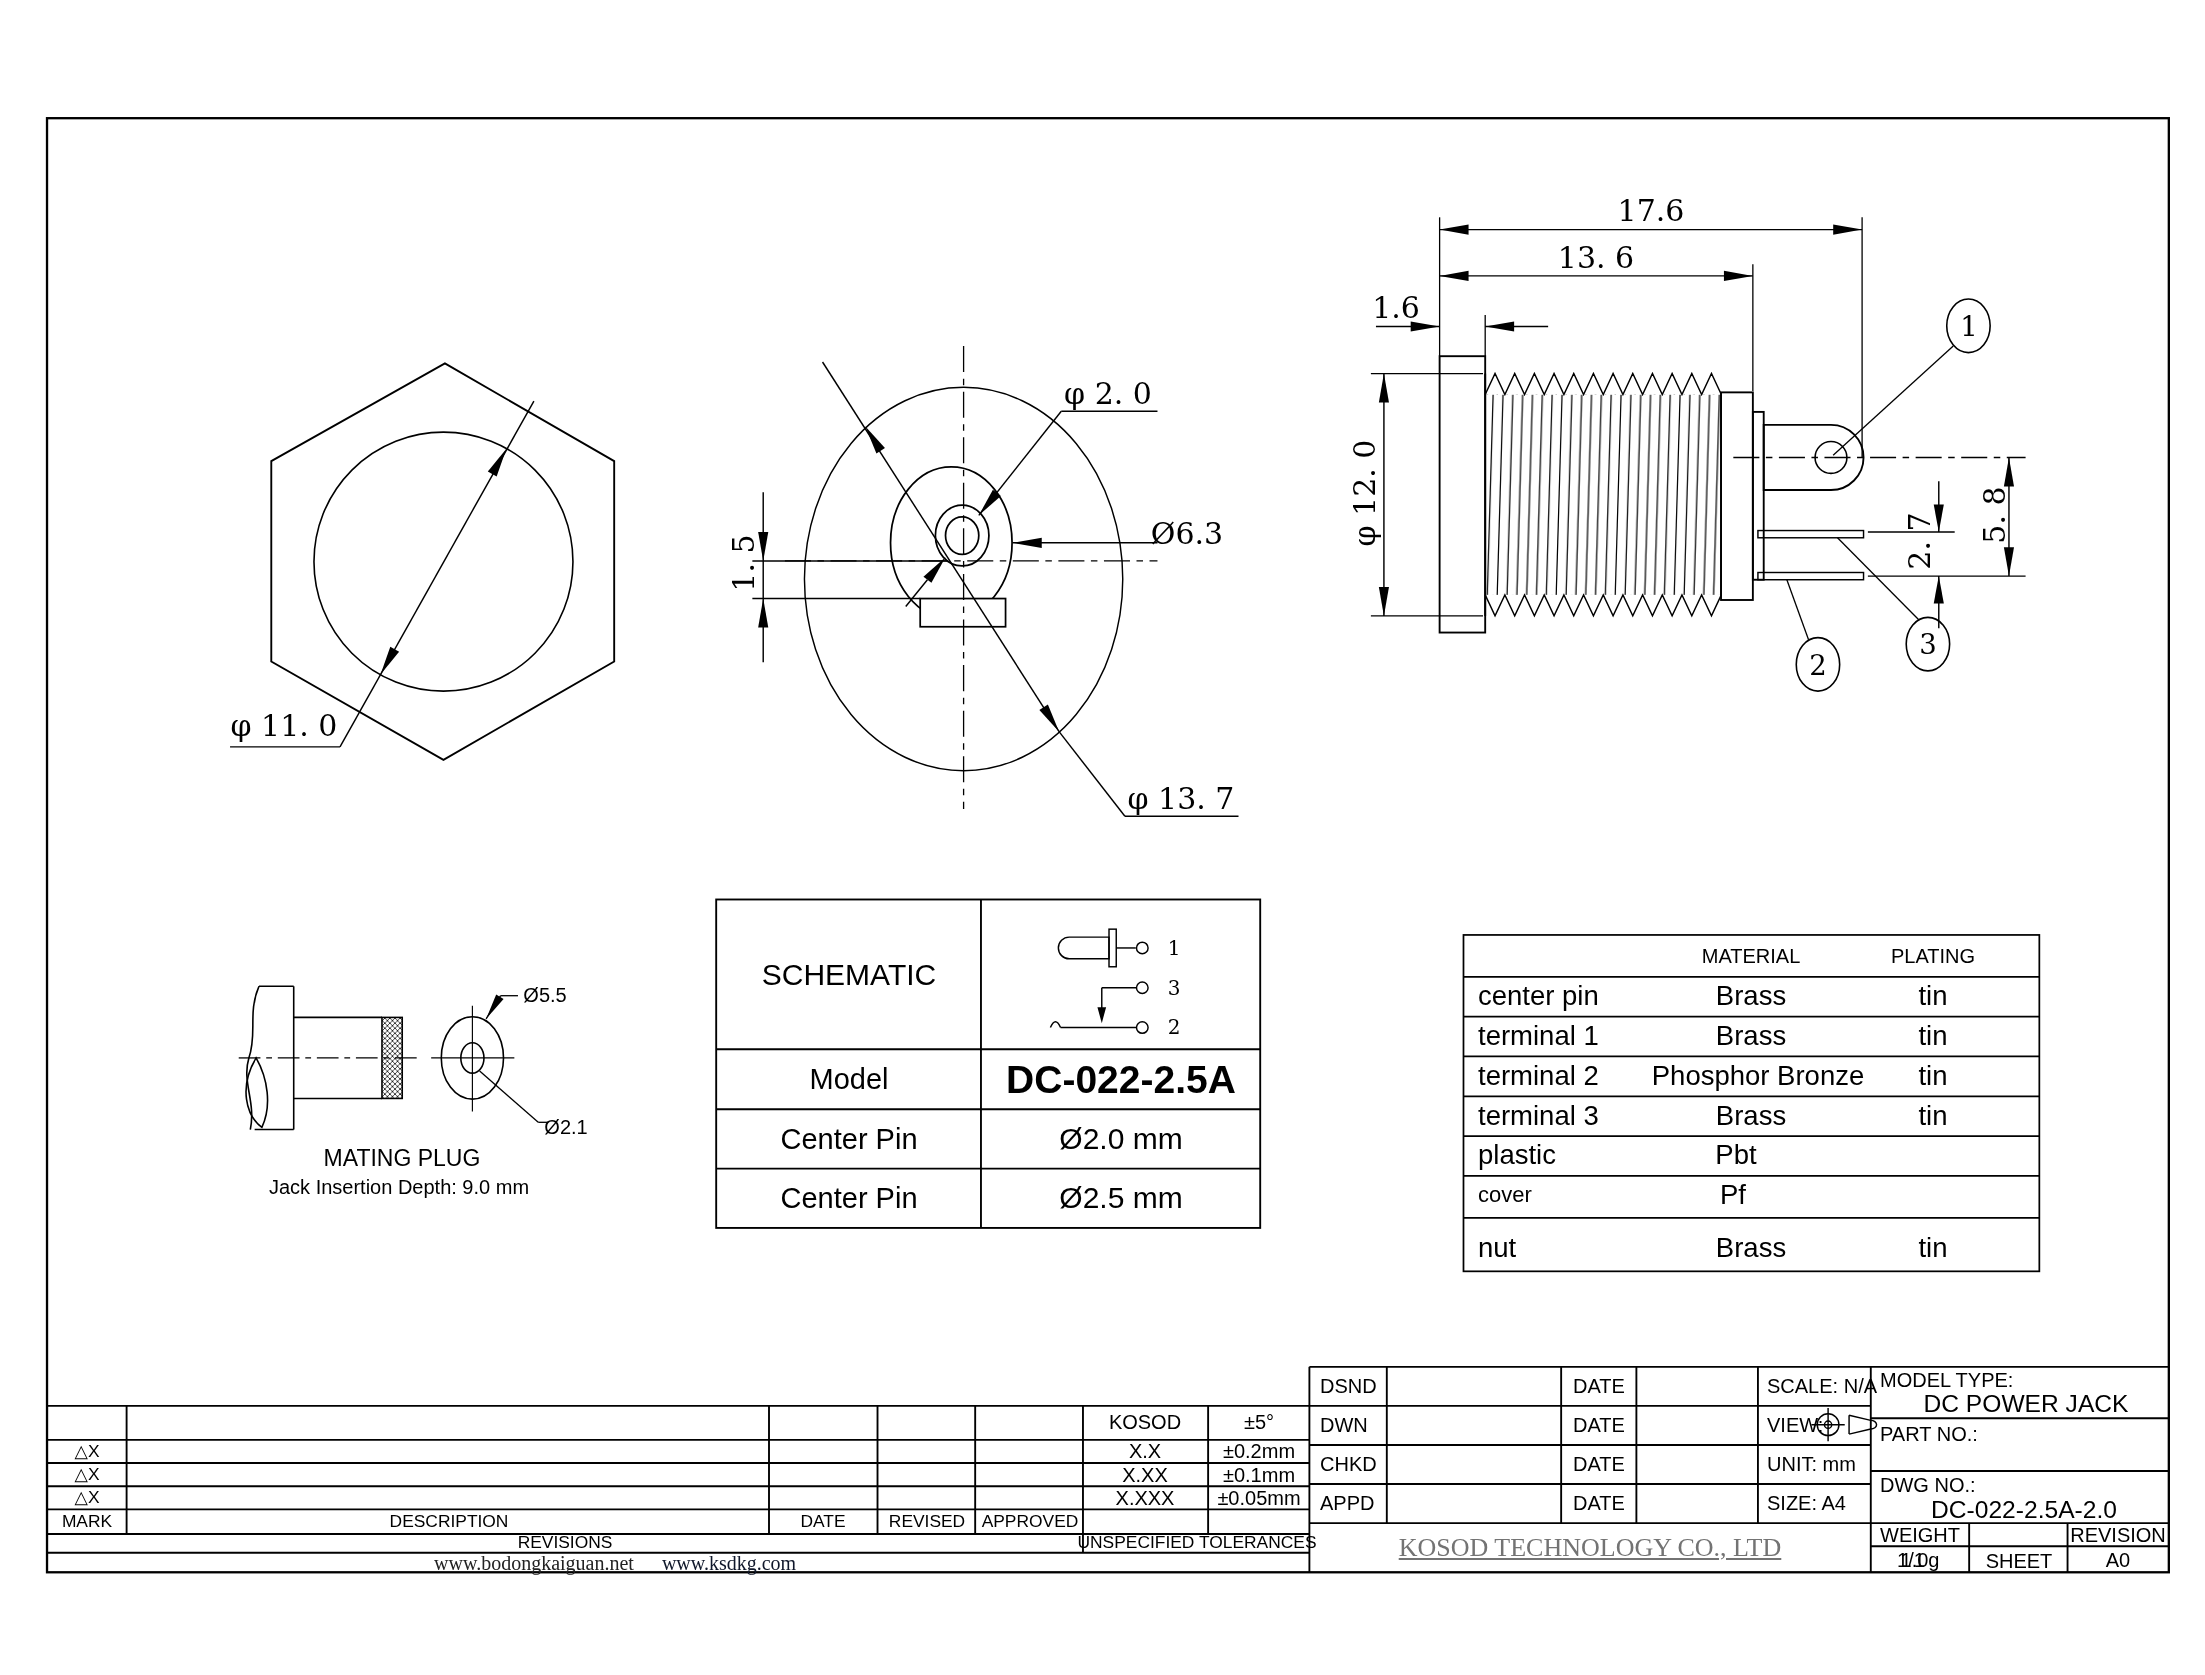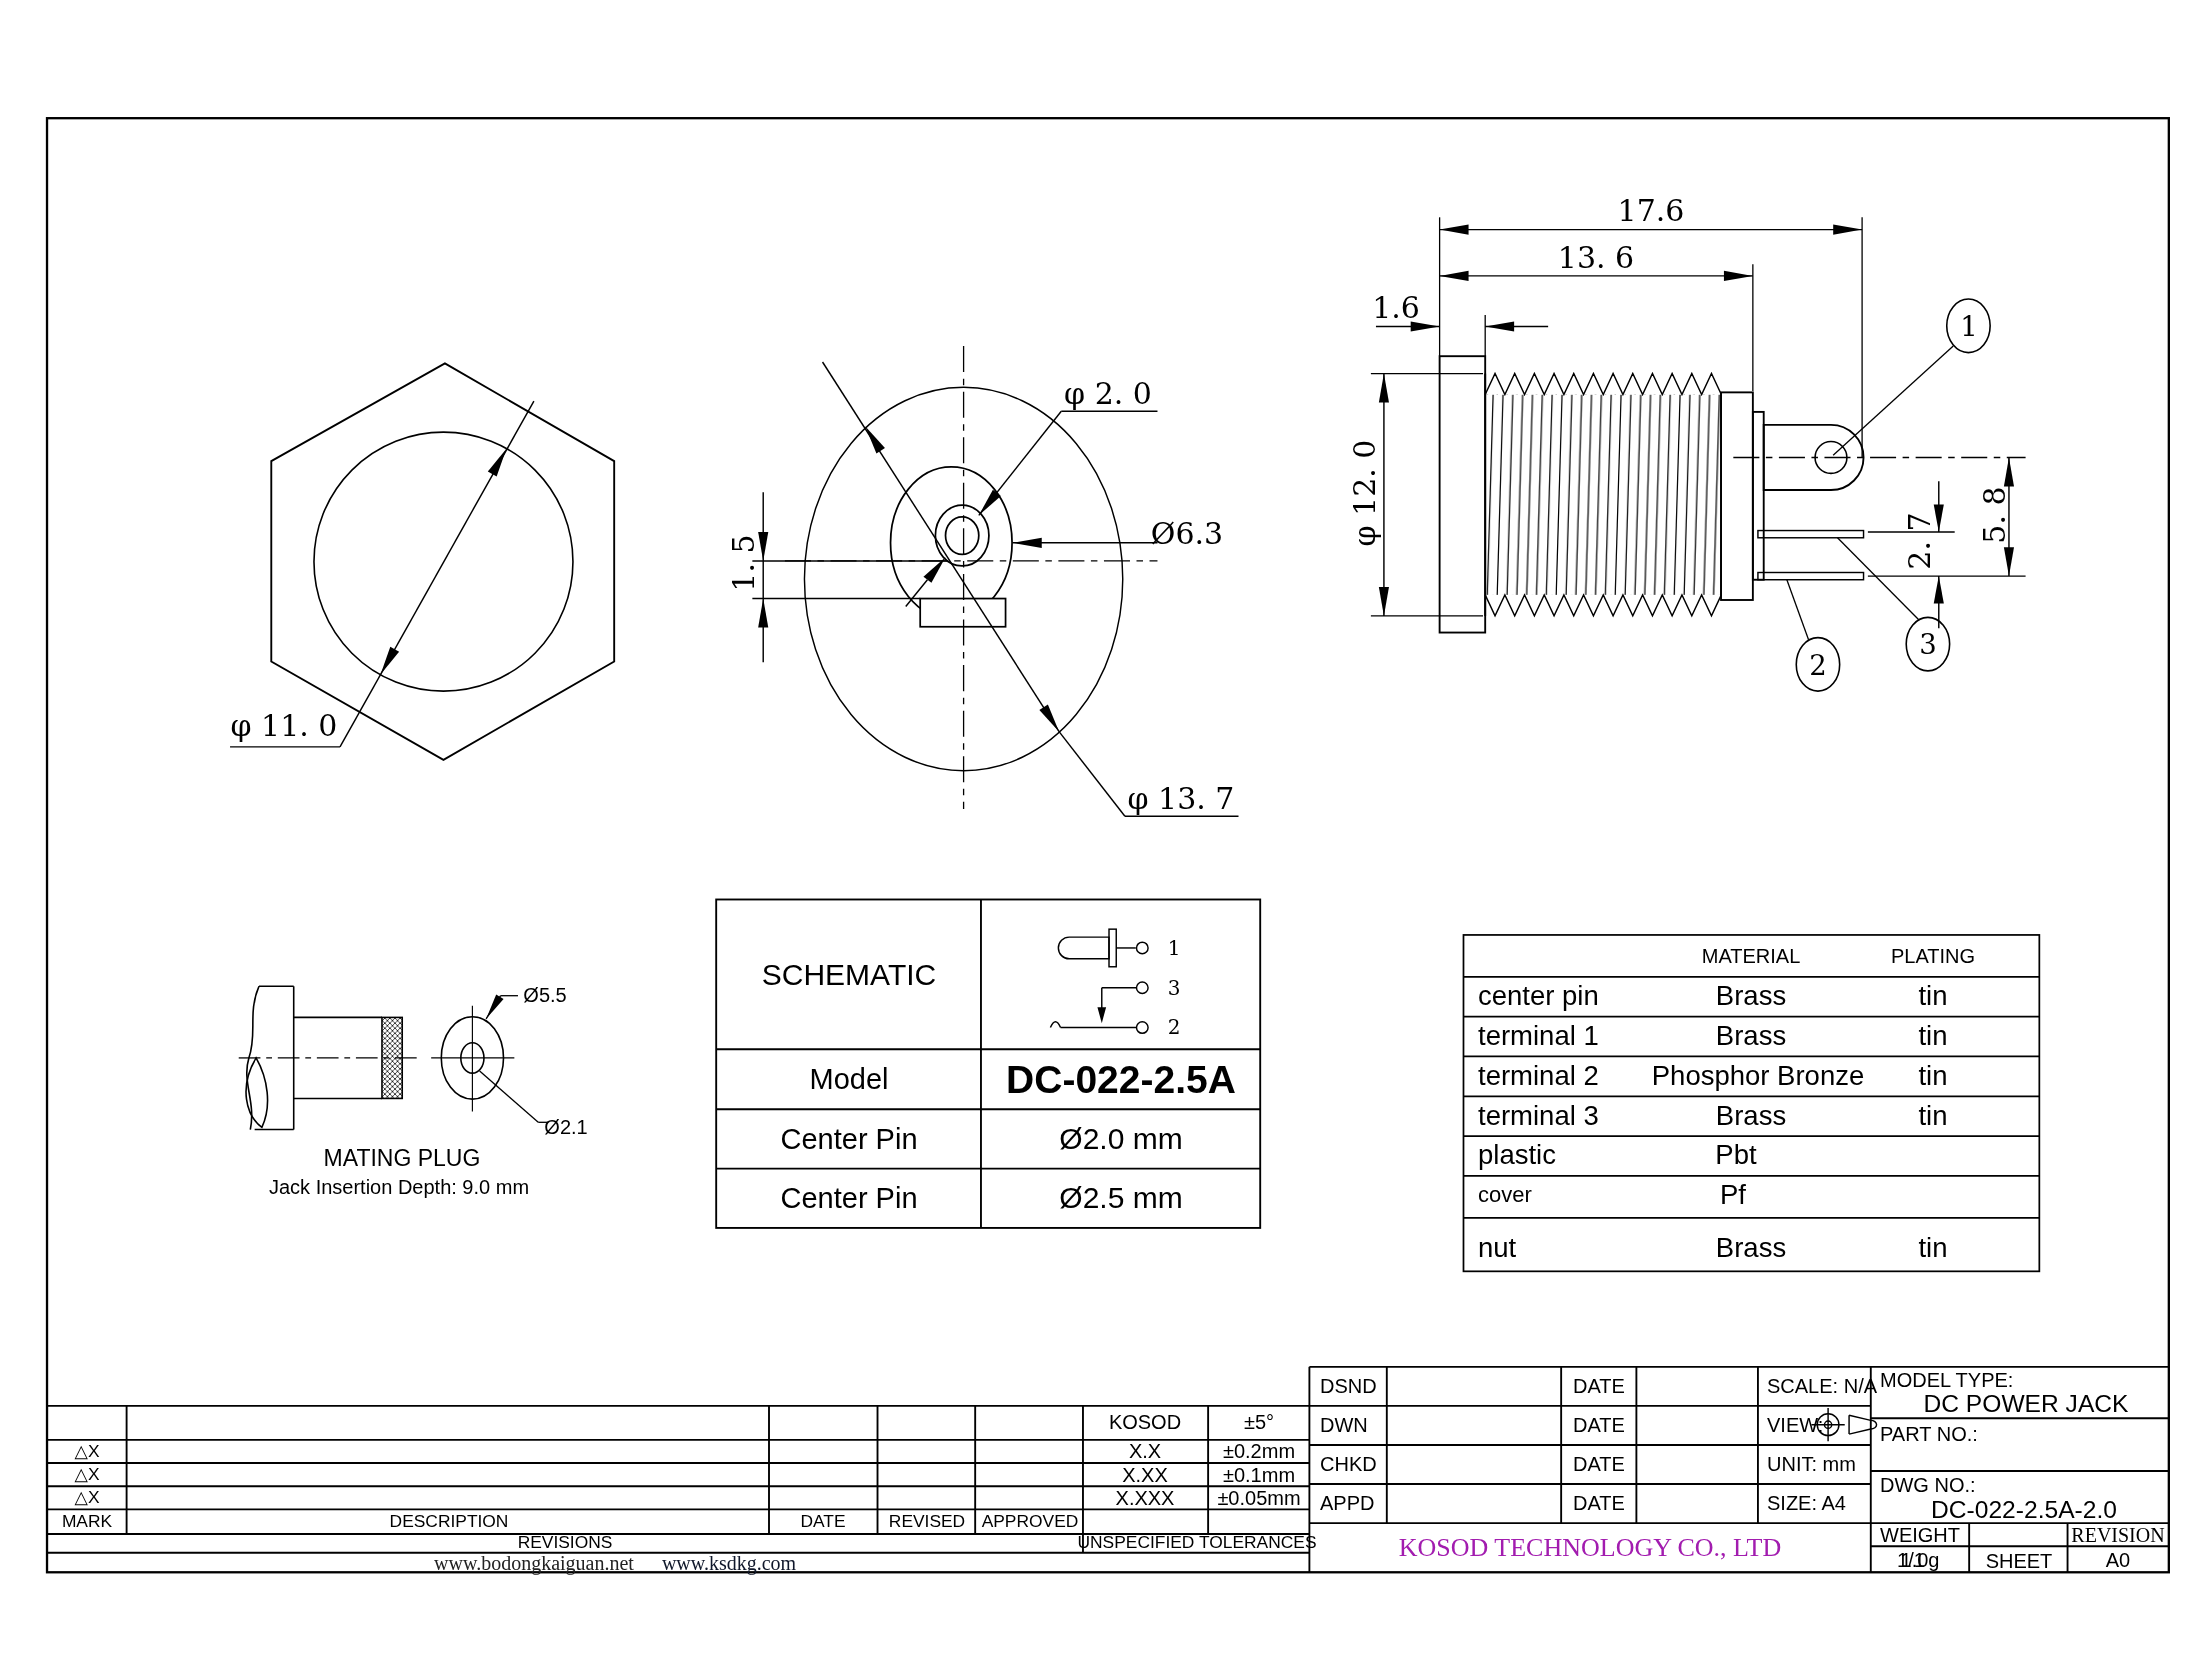--- a/index.html
+++ b/index.html
@@ -329,20 +329,20 @@
   <div class="lbl sans28" style="left:1599px;top:1503px;">DATE</div>
   <div class="lbl-l sans28" style="left:1767px;top:1503px;">SIZE: A4</div>
 
   <div class="lbl-l sans28" style="left:1880px;top:1380px;">MODEL TYPE:</div>
   <div class="lbl" style="left:2026px;top:1404px;font-size:24.6px;">DC POWER JACK</div>
   <div class="lbl-l sans30" style="left:1880px;top:1434px;">PART NO.:</div>
   <div class="lbl-l sans28" style="left:1880px;top:1485px;">DWG NO.:</div>
   <div class="lbl" style="left:2024px;top:1510px;font-size:24.6px;">DC-022-2.5A-2.0</div>
   <div class="lbl sans30" style="left:1920px;top:1535px;">WEIGHT</div>
   <div class="lbl sans30" style="left:2019px;top:1535px;margin-top:26px;">SHEET</div>
-  <div class="lbl sans30" style="left:2118px;top:1535px;font-family:Liberation Serif, serif;">REVISION</div>
+  <div class="lbl sans30" style="left:2118px;top:1535px;">REVISION</div>
   <div class="lbl sans30" style="left:1920px;top:1560px;">1.0g</div>
   <div class="lbl sans30" style="left:1911px;top:1560px;">1/1</div>
   <div class="lbl sans30" style="left:2118px;top:1560px;">A0</div>
-  <div class="lbl serif" style="left:1590px;top:1548px;font-size:26px;color:#a21caf;">KOSOD TECHNOLOGY CO., LTD</div>
+  <div class="lbl serif" style="left:1590px;top:1548px;font-size:26px;color:#737373;text-decoration:underline;">KOSOD TECHNOLOGY CO., LTD</div>
 
 </div>
 
 
 </body></html>

